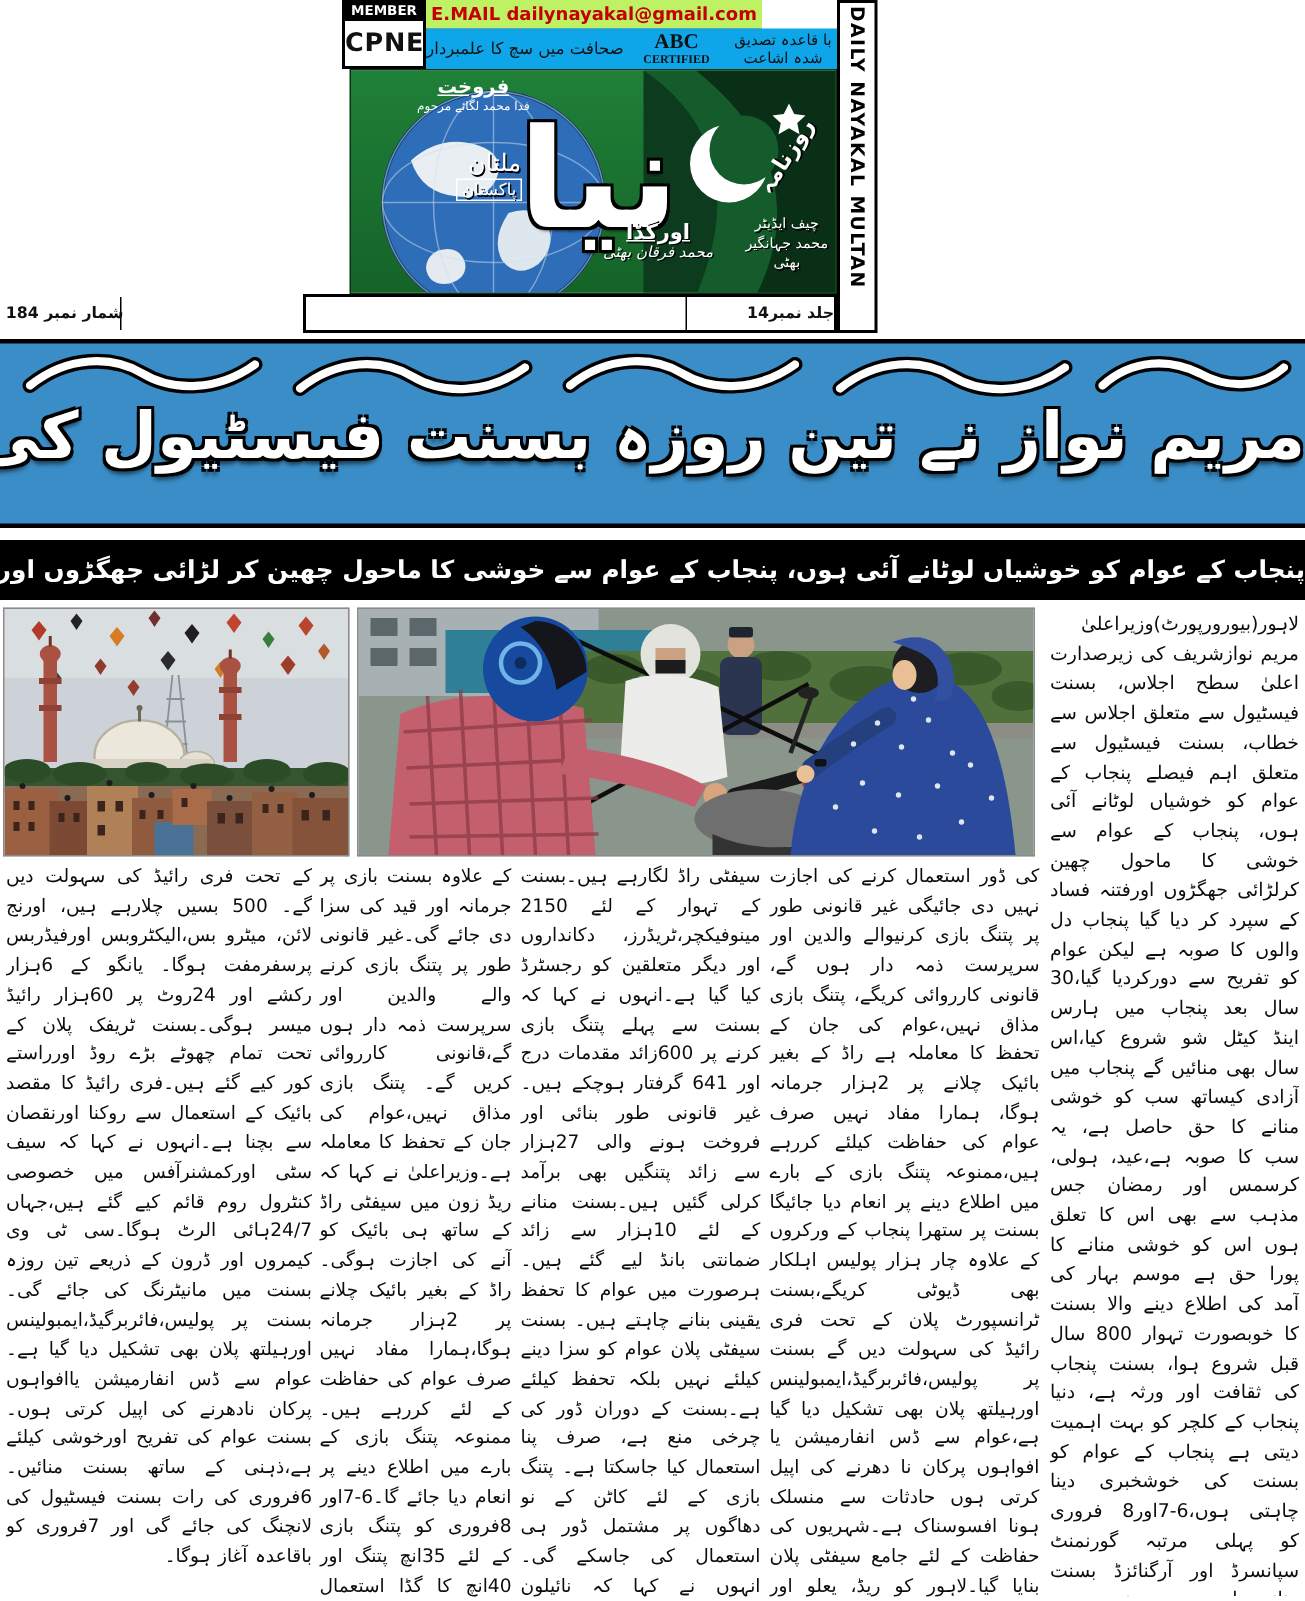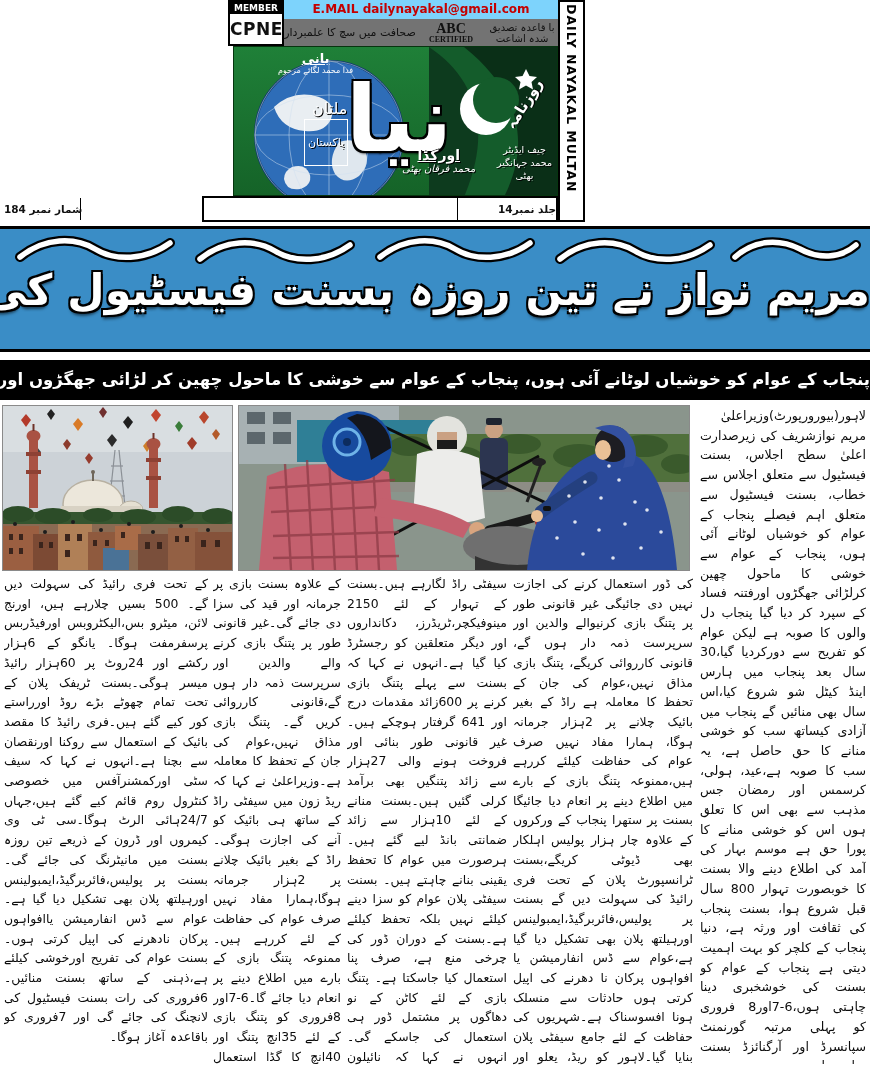--- a/index.html
+++ b/index.html
@@ -4,46 +4,46 @@
 <style>
   html,body{margin:0;padding:0;background:#fff;}
   .page{position:relative;width:870px;height:1067px;background:#fff;overflow:hidden;
         font-family:"DejaVu Sans",sans-serif;color:#111;}
 
   
   .member-box{position:absolute;left:228px;top:0;width:56px;height:46px;border:2px solid #000;
               box-sizing:border-box;background:#fff;text-align:center;}
   .member-top{background:#000;color:#fff;font-size:9px;font-weight:bold;line-height:12px;}
   .member-cpne{font-size:17px;font-weight:bold;letter-spacing:0.5px;line-height:30px;}
-  .email-bar{position:absolute;left:284px;top:0;width:274px;height:19px;background:#7dd3fc;
+  .email-bar{position:absolute;left:284px;top:0;width:224px;height:19px;background:#bef264;
              border-bottom:1px solid #777;color:#c40000;font-weight:bold;font-size:12px;
              text-align:center;line-height:19px;}
   .cert-row{position:absolute;left:284px;top:19px;width:274px;height:27px;display:flex;
-            align-items:center;background:#737373;}
+            align-items:center;background:#0ea5e9;}
   .cert-slogan{width:132px;font-size:11px;text-align:center;direction:rtl;}
   .cert-abc{width:70px;text-align:center;font-family:Liberation Serif, serif;}
   .cert-abc .abc{font-size:14px;font-weight:bold;line-height:13px;}
   .cert-abc .certified{font-size:8px;font-weight:bold;line-height:9px;}
   .cert-note{flex:1;font-size:10px;text-align:center;direction:rtl;}
 
   .green-box{position:absolute;left:233px;top:46px;width:325px;height:150px;
              background:linear-gradient(180deg,#1f8038,#156328);border:1px solid #06350f;
              box-sizing:border-box;overflow:hidden;}
   .founder{position:absolute;left:44px;top:4px;color:#fff;text-align:center;direction:rtl;z-index:5;}
   .founder .flabel{font-size:13px;font-weight:bold;text-decoration:underline;}
   .founder .fname{font-size:8px;}
   .logo-title{position:absolute;left:30px;top:-12px;width:270px;height:170px;z-index:4;
               color:#fff;font-size:92px;font-weight:bold;text-align:center;line-height:170px;
               direction:rtl;text-shadow:2px 2px 0 #000,-2px -2px 0 #000,2px -2px 0 #000,-2px 2px 0 #000,0 3px 2px rgba(0,0,0,.6);}
   .daily-word{position:absolute;left:262px;top:48px;z-index:6;color:#fff;font-size:15px;font-weight:bold;
               direction:rtl;transform:rotate(-58deg);text-shadow:1px 1px 0 #000;}
   .globe-city{position:absolute;left:78px;top:52px;z-index:5;color:#fff;font-size:16px;direction:rtl;
               text-shadow:1px 1px 0 #000;}
   .globe-country{position:absolute;left:70px;top:72px;z-index:5;color:#fff;font-size:11px;direction:rtl;
-              border:1px solid #fff;padding:16px 3px;text-shadow:1px 1px 0 #000;}
+              border:1px solid #fff;padding:0 3px;text-shadow:1px 1px 0 #000;}
   .editor-block{position:absolute;left:168px;top:100px;z-index:6;color:#fff;text-align:center;direction:rtl;}
   .editor-block .elabel{font-size:14px;font-weight:bold;text-decoration:underline;text-shadow:1px 1px 0 #000;}
   .editor-block .ename{font-size:10px;text-shadow:1px 1px 0 #000;font-style:italic;}
   .chief-block{position:absolute;left:258px;top:96px;z-index:6;color:#fff;text-align:center;direction:rtl;}
   .chief-block div{font-size:9.5px;line-height:13px;text-shadow:1px 1px 0 #000;}
 
   .side-strip{position:absolute;left:558px;top:0;width:27px;height:222px;border:2px solid #000;
               box-sizing:border-box;background:#fff;}
   .side-strip span{display:block;writing-mode:vertical-rl;text-orientation:sideways;
               font-size:12.5px;font-weight:bold;letter-spacing:1px;margin:2px auto 0 auto;
@@ -122,21 +122,21 @@
         <path d="M105,95 q18,-6 26,8 q6,14 -6,26 q-14,10 -24,-2 q-8,-14 4,-32 z" fill="#dfe7ee"></path>
         <path d="M58,120 q14,-4 18,8 q2,10 -10,14 q-14,2 -16,-10 q0,-8 8,-12 z" fill="#e4eaf0"></path>
         <ellipse cx="95" cy="88" rx="74" ry="74" fill="none" stroke="#cfe0f0" stroke-width="1" opacity="0.5"></ellipse>
         <ellipse cx="95" cy="88" rx="40" ry="74" fill="none" stroke="#cfe0f0" stroke-width="1" opacity="0.5"></ellipse>
         <ellipse cx="95" cy="88" rx="74" ry="40" fill="none" stroke="#cfe0f0" stroke-width="1" opacity="0.5"></ellipse>
         <line x1="21" y1="88" x2="169" y2="88" stroke="#cfe0f0" stroke-width="1" opacity="0.5"></line>
         <line x1="95" y1="14" x2="95" y2="150" stroke="#cfe0f0" stroke-width="1" opacity="0.5"></line>
       </g>
     </svg>
     <div class="founder">
-      <div class="flabel">بانی</div>
+      <div class="flabel">فروخت</div>
       <div class="fname">فدا محمد لگائے مرحوم</div>
     </div>
     <div class="globe-city">ملتان</div>
     <div class="globe-country">پاکستان</div>
     <div class="logo-title">نیا کل</div>
     <div class="daily-word">روزنامہ</div>
     <div class="editor-block">
       <div class="elabel">اورگڈا</div>
       <div class="ename">محمد فرقان بھٹی</div>
     </div>

